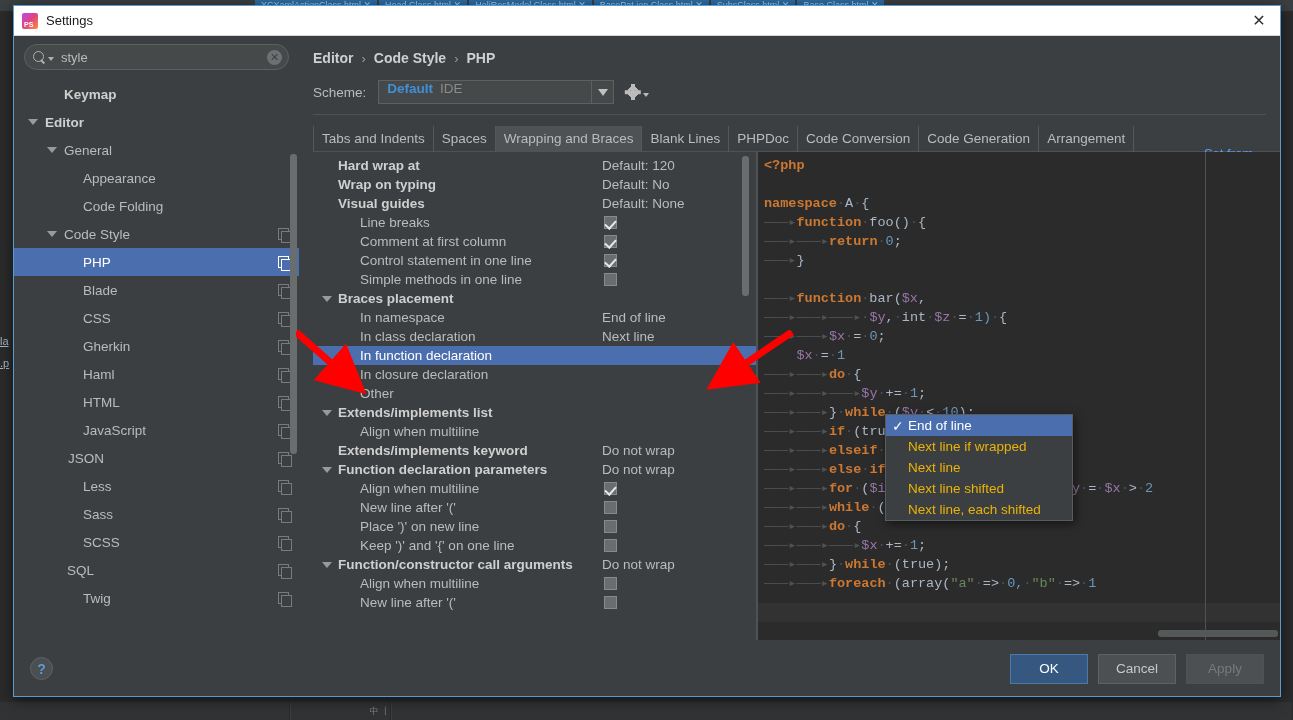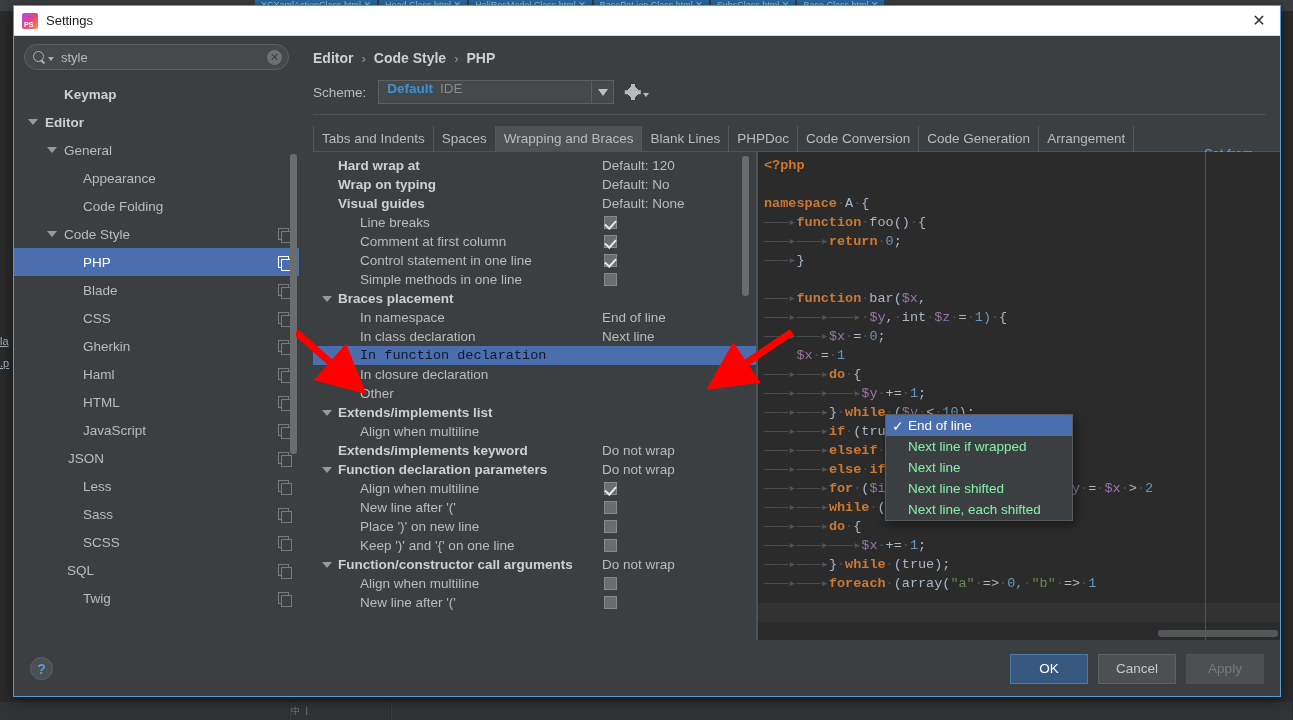--- a/index.html
+++ b/index.html
@@ -32,21 +32,21 @@
     font-size: 11px; color: #a9b7c6; line-height: 22px; text-decoration: underline;
   }
   #bg-left-text div { height: 22px; }
   #bg-bottom-strip {
     position: absolute; left: 0; bottom: 0; width: 1293px; height: 19px;
     background: #3c3f41; border-top: 1px solid #2b2b2b;
   }
   #bg-bottom-strip .seg {
     position: absolute; top: 0; height: 19px; background: #313335;
     border-right: 1px solid #2b2b2b; color: #808080; font-size: 9px;
-    line-height: 19px; text-align: left;
+    line-height: 19px; text-align: right;
   }
 
   
   #dialog {
     position: absolute; left: 13px; top: 5px;
     width: 1268px; height: 692px;
     background: #3c3f41;
     border: 1px solid #5a9bd4;
     display: flex; flex-direction: column;
     box-shadow: 0 3px 14px rgba(0,0,0,.55);
@@ -230,21 +230,21 @@
   #split { flex: 1; display: flex; min-height: 0; }
   #settings-list {
     width: 444px; flex: 0 0 444px; position: relative;
     overflow: hidden; padding-top: 4px;
   }
   .srow {
     height: 19px; display: flex; align-items: center;
     font-size: 13.5px; color: #bbbbbb; padding-left: 9px; position: relative;
   }
   .srow.group { font-weight: bold; color: #cfcfcf; }
-  .srow.sel { background: #4b6eaf; color: #0f172a; font-family: Liberation Mono, monospace; }
+  .srow.sel { background: #4b6eaf; color: #ffffff; }
   .srow .arrow {
     width: 0; height: 0; flex: 0 0 0; margin-right: 6px;
     border-left: 5px solid transparent; border-right: 5px solid transparent;
     border-top: 6px solid #9a9a9a;
   }
   .srow .arrow.spacer { border: 0; width: 10px; flex: 0 0 10px; margin-right: 6px; }
   .srow .indent { width: 38px; flex: 0 0 38px; }
   .srow .sname { white-space: nowrap; }
   .srow .sval {
     position: absolute; left: 289px; white-space: nowrap;
@@ -269,21 +269,21 @@
 
   
   #popup {
     position: absolute; left: 586px; top: 378px;
     width: 188px; background: #3c3f41;
     border: 1px solid #5a5d5e; z-index: 40;
     box-shadow: 2px 3px 9px rgba(0,0,0,.5);
   }
   .popitem {
     height: 21px; display: flex; align-items: center;
-    font-size: 13.5px; color: #86efac; padding-left: 6px; cursor: pointer;
+    font-size: 13.5px; color: #eab308; padding-left: 6px; cursor: pointer;
   }
   .popitem.sel { background: #4b6eaf; color: #ffffff; }
   .popcheck {
     width: 16px; flex: 0 0 16px; font-size: 14px; color: #ffffff;
   }
 
   
   #preview {
     flex: 1; background: #2b2b2b; position: relative; overflow: hidden;
     border-left: 1px solid #4f5254;

